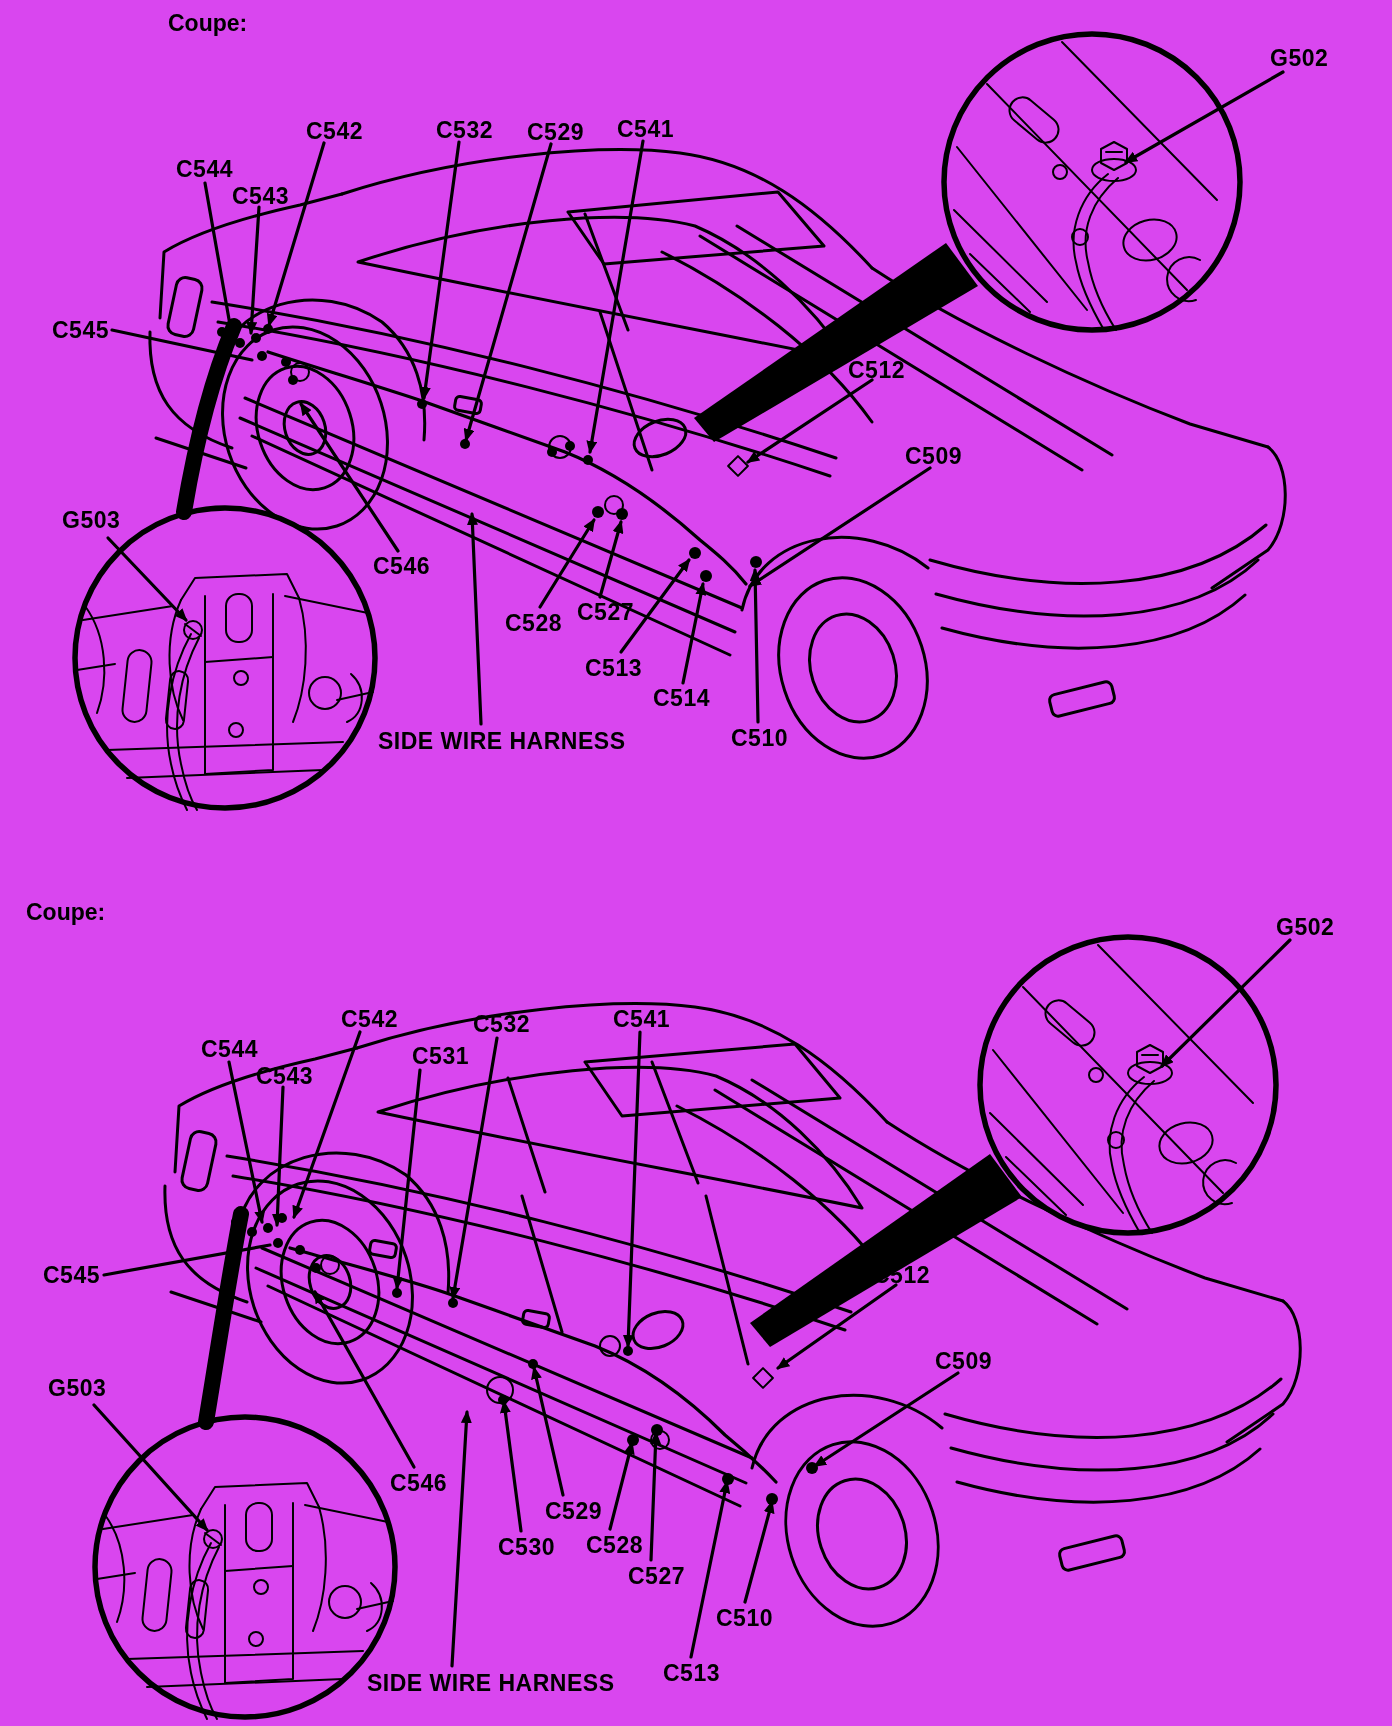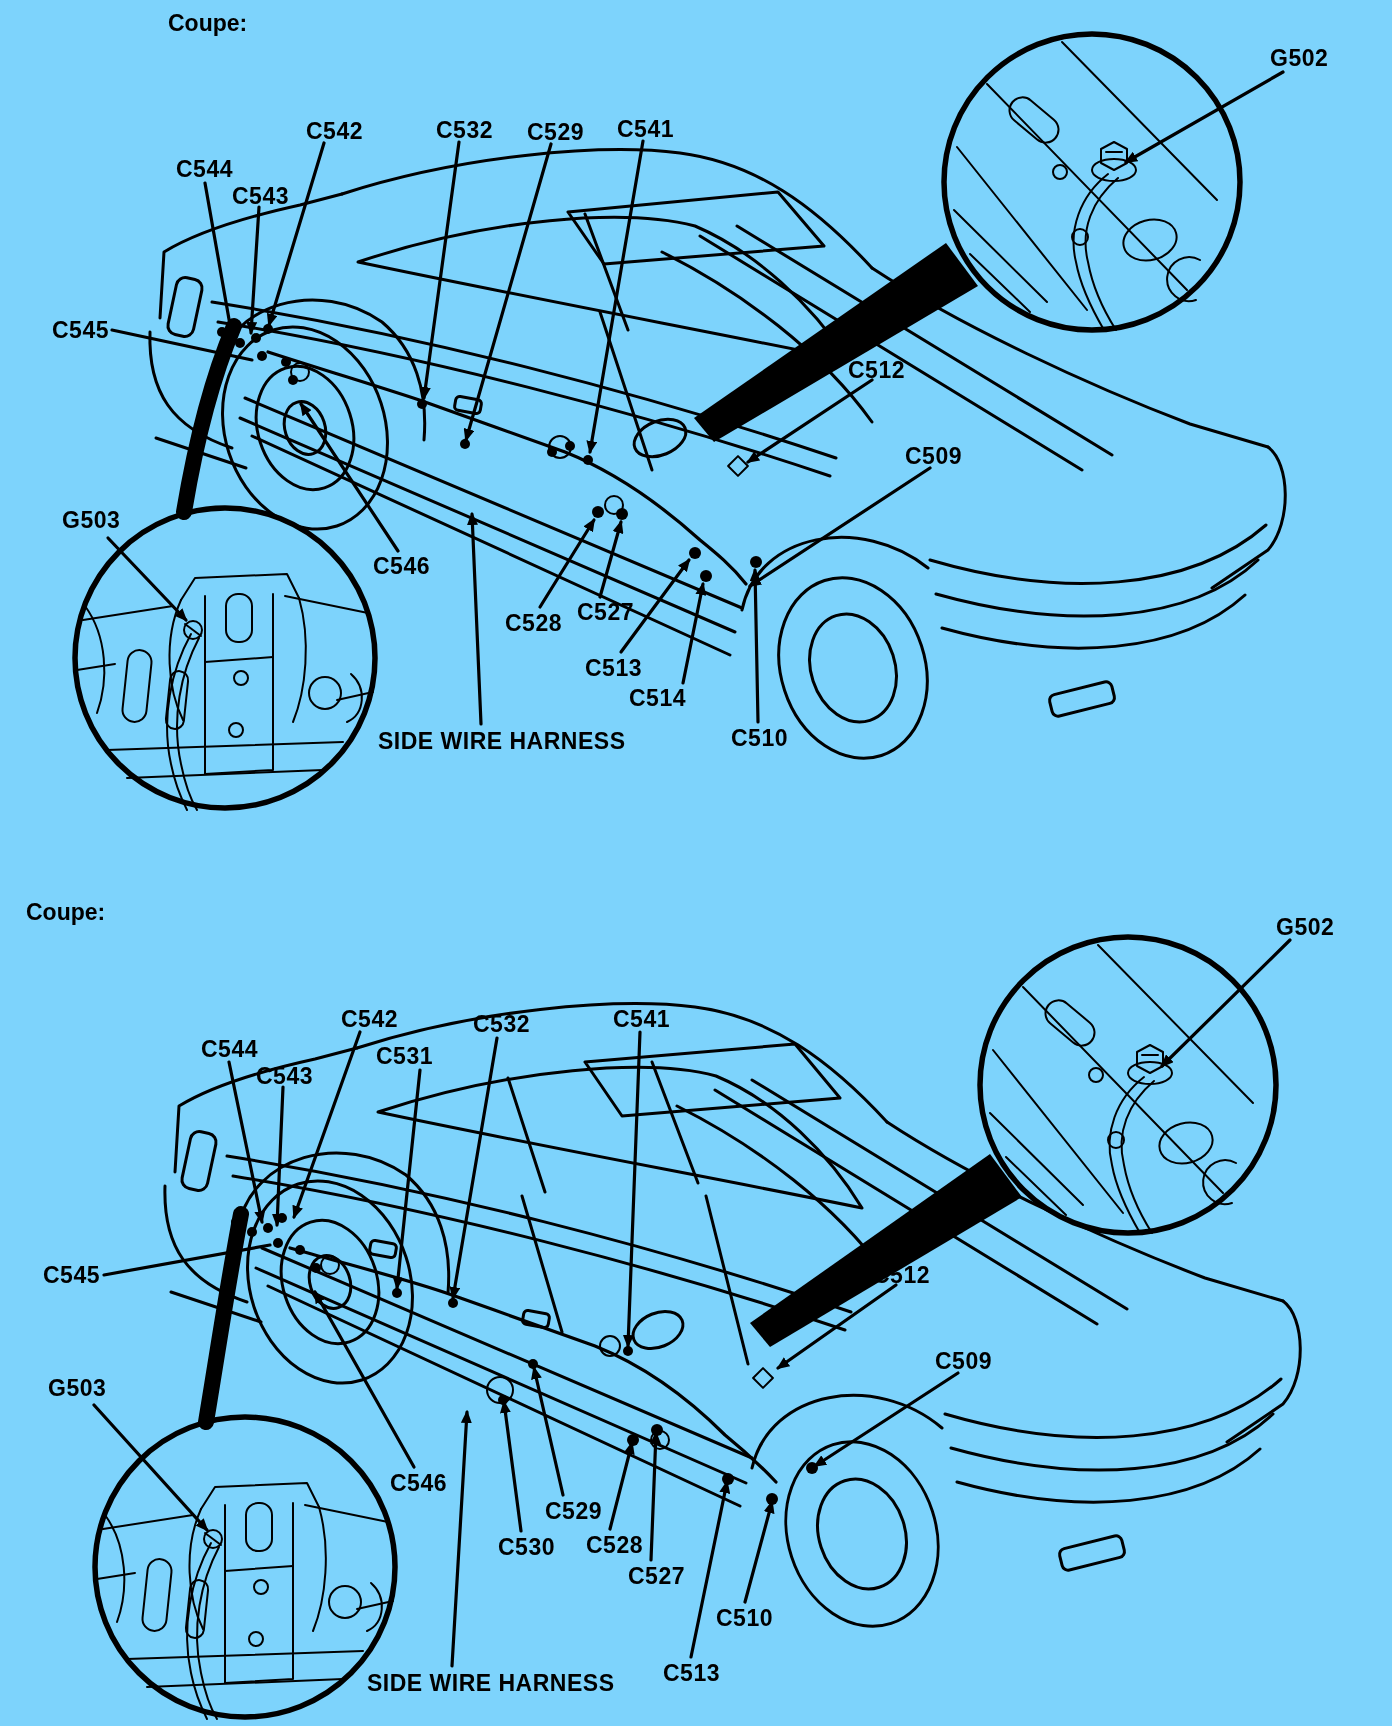--- a/index.html
+++ b/index.html
@@ -1,16 +1,16 @@
 <!DOCTYPE html>
 <html><head>
 <meta charset="utf-8">
 <style>
   html,body{margin:0;padding:0;background:#fff;}
-  #page{position:relative;width:1392px;height:1726px;background:#7dd3fc;overflow:hidden;
+  #page{position:relative;width:1392px;height:1726px;background:#d946ef;overflow:hidden;
         font-family:"Liberation Sans",sans-serif;}
   #art{position:absolute;left:0;top:0;}
   .callout{position:absolute;font:bold 23px "Liberation Sans",sans-serif;color:#000;
            white-space:nowrap;letter-spacing:.5px;z-index:2;}
   .section-title{position:absolute;font:bold 23px "Liberation Sans",sans-serif;color:#000;
            white-space:nowrap;z-index:2;}
   .harness-caption{position:absolute;font:bold 23px "Liberation Sans",sans-serif;color:#000;
            white-space:nowrap;letter-spacing:.5px;z-index:2;}
   svg *{vector-effect:non-scaling-stroke;}
   .ln{stroke:#000;stroke-width:3;fill:none;stroke-linecap:round;stroke-linejoin:round;}
@@ -301,32 +301,32 @@
   <div class="callout" style="left:306px;top:118px">C542</div>
   <div class="callout" style="left:436px;top:117px">C532</div>
   <div class="callout" style="left:527px;top:119px">C529</div>
   <div class="callout" style="left:617px;top:116px">C541</div>
   <div class="callout" style="left:52px;top:317px">C545</div>
   <div class="callout" style="left:62px;top:507px">G503</div>
   <div class="callout" style="left:373px;top:553px">C546</div>
   <div class="callout" style="left:505px;top:610px">C528</div>
   <div class="callout" style="left:577px;top:599px">C527</div>
   <div class="callout" style="left:585px;top:655px">C513</div>
-  <div class="callout" style="left:629px;top:685px">C514</div>
+  <div class="callout" style="left:653px;top:685px">C514</div>
   <div class="callout" style="left:731px;top:725px">C510</div>
   <div class="callout" style="left:848px;top:357px">C512</div>
   <div class="callout" style="left:905px;top:443px">C509</div>
   <div class="callout" style="left:1270px;top:45px">G502</div>
   <div class="harness-caption" style="left:378px;top:728px">SIDE WIRE HARNESS</div>
 
   <div class="section-title" style="left:26px;top:899px">Coupe:</div>
   <div class="callout" style="left:201px;top:1036px">C544</div>
   <div class="callout" style="left:256px;top:1063px">C543</div>
   <div class="callout" style="left:341px;top:1006px">C542</div>
-  <div class="callout" style="left:376px;top:1043px">C531</div>
+  <div class="callout" style="left:412px;top:1043px">C531</div>
   <div class="callout" style="left:473px;top:1011px">C532</div>
   <div class="callout" style="left:613px;top:1006px">C541</div>
   <div class="callout" style="left:43px;top:1262px">C545</div>
   <div class="callout" style="left:48px;top:1375px">G503</div>
   <div class="callout" style="left:390px;top:1470px">C546</div>
   <div class="callout" style="left:498px;top:1534px">C530</div>
   <div class="callout" style="left:545px;top:1498px">C529</div>
   <div class="callout" style="left:586px;top:1532px">C528</div>
   <div class="callout" style="left:628px;top:1563px">C527</div>
   <div class="callout" style="left:716px;top:1605px">C510</div>

